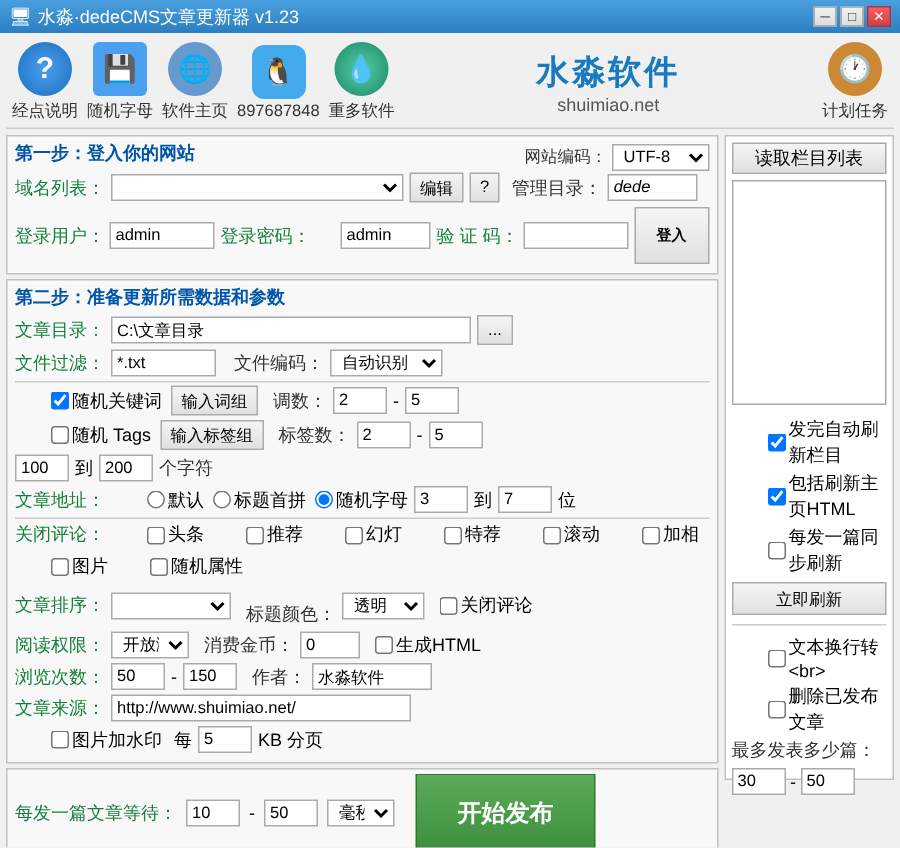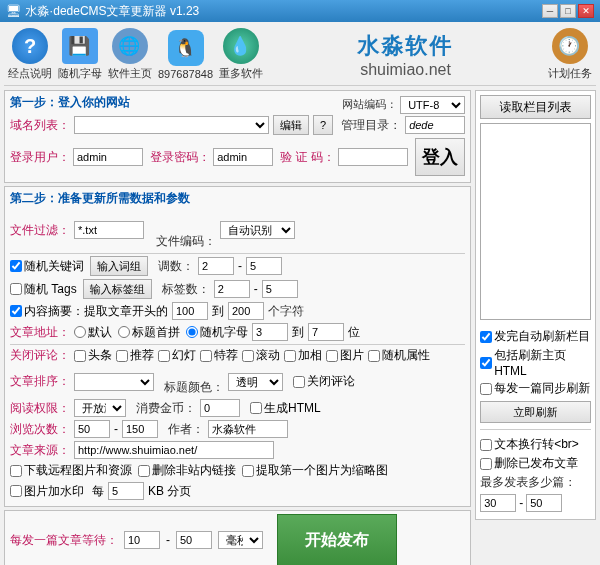--- a/index.html
+++ b/index.html
@@ -46,21 +46,21 @@
       font-size: 12px;
     }
 
     .form-row {
       display: flex;
       align-items: center;
       margin-bottom: 3px;
       gap: 4px;
     }
     .form-label { color: #333; white-space: nowrap; min-width: fit-content; }
-    .form-label.blue { color: #be185d; }
+    .form-label.blue { color: #15803d; }
 
     input[type="text"], select {
       border: 1px solid #aaa;
       background: white;
       padding: 1px 3px;
       height: 18px;
       font-size: 11px;
       outline: none;
     }
 
@@ -86,21 +86,21 @@
       background: linear-gradient(to bottom, #5aaa5a, #3d8f3d);
       color: white;
       border: 1px solid #2a7a2a;
       font-size: 16px;
       font-weight: bold;
       height: 52px;
       width: 120px;
       cursor: pointer;
     }
 
-    .checkbox-label { display: flex; align-items: center; gap: 2px; cursor: pointer; }
+    .checkbox-label { display: flex; align-items: center; gap: 2px; cursor: pointer; margin-left: 24px; }
     input[type="checkbox"] { width: 12px; height: 12px; cursor: pointer; }
     input[type="radio"] { width: 12px; height: 12px; cursor: pointer; }
 
     
     .content-area {
       display: flex;
       gap: 4px;
       height: 430px;
     }
     .left-panel { flex: 1; }
@@ -157,21 +157,21 @@
     <div class="toolbar-item">
       <div class="toolbar-icon" style="background: #44aaee; border-radius:8px; color:white; font-size:18px;">🐧</div>
       <span class="toolbar-label">897687848</span>
     </div>
     <div class="toolbar-item">
       <div class="toolbar-icon" style="background: radial-gradient(#55ccaa, #1a8866); border-radius:50%; color:white; font-size:18px;">💧</div>
       <span class="toolbar-label">重多软件</span>
     </div>
     <div style="flex:1; text-align:center;">
       <div style="font-size:22px; color:#1a7abf; font-weight:bold; letter-spacing:2px;">水淼软件</div>
-      <div style="font-size:16px; color:#555;">shuimiao.net</div>
+      <div style="font-size:12px; color:#555;">shuimiao.net</div>
     </div>
     <div class="toolbar-item">
       <div class="toolbar-icon" style="background:#cc8833; border-radius:50%; color:white; font-size:18px;">🕐</div>
       <span class="toolbar-label">计划任务</span>
     </div>
   </div>
 
   <div class="content-area">
     <div class="left-panel">
 
@@ -191,40 +191,45 @@
           <button class="btn">编辑</button>
           <button class="btn">?</button>
           <span class="form-label" style="margin-left:4px;">管理目录：</span>
           <input type="text" class="admin-input" value="dede" style="width: 60px;">
         </div>
         <div class="form-row" style="justify-content:space-between;">
           <div style="display:flex; align-items:center; gap:3px;">
             <span class="form-label blue">登录用户：</span>
             <input type="text" style="width: 70px;" value="admin">
           </div>
-          <div style="display:flex; align-items:center; gap:3px;">
+          <div style="display:flex; align-items:center; gap:20px;">
             <span class="form-label blue">登录密码：</span>
             <input type="text" style="width: 60px;" value="admin">
           </div>
           <div style="display:flex; align-items:center; gap:3px;">
             <span class="form-label blue">验  证  码：</span>
             <input type="text" style="width: 70px;">
           </div>
-          <button class="btn-login" style="height:38px; width:50px; font-size:18px; font-weight:bold; background:linear-gradient(to bottom,#f5f5f5,#e0e0e0); border:1px solid #aaa; cursor:pointer;">登入</button>
+          <button class="btn-login" style="height:38px; width:50px; font-size:10px; font-weight:bold; background:linear-gradient(to bottom,#f5f5f5,#e0e0e0); border:1px solid #aaa; cursor:pointer;">登入</button>
         </div>
       </div>
 
       <div class="step-section">
         <span class="section-title" style="color:#0055aa; font-weight:bold; display:block; margin-bottom:3px;">第二步：准备更新所需数据和参数</span>
 
+        <div class="form-row">
+          <span class="form-label blue">文章目录：</span>
+          <input type="text" style="width: 240px;" value="C:\文章目录">
+          <button class="btn" style="width:24px;">...</button>
+        </div>
 
         <div class="form-row">
           <span class="form-label blue">文件过滤：</span>
           <input type="text" style="width: 70px;" value="*.txt">
-          <span class="form-label" style="margin-left:8px;margin-top:23px;">文件编码：</span>
+          <span class="form-label" style="margin-left:8px;">文件编码：</span>
           <select style="width:75px; height:18px; font-size:11px;">
             <option>自动识别</option>
           </select>
         </div>
 
         <hr class="divider">
 
         <div class="form-row">
           <label class="checkbox-label">
             <input type="checkbox" checked="" style="">
@@ -243,24 +248,20 @@
             <span>随机 Tags</span>
           </label>
           <button class="btn" style="margin-left:2px;">输入标签组</button>
           <span class="form-label" style="margin-left:6px;">标签数：</span>
           <input type="text" class="num-input" value="2" style="">
           <span>-</span>
           <input type="text" class="num-input" value="5" style="">
         </div>
 
         <div class="form-row">
-          <label class="checkbox-label">
-            <input type="checkbox" checked="" style="">
-            <span>内容摘要：提取文章开头的</span>
-          </label>
           <input type="text" class="num-input" value="100" style="">
           <span>到</span>
           <input type="text" class="num-input" value="200" style="">
           <span class="form-label">个字符</span>
         </div>
 
         <div class="form-row">
           <span class="form-label blue">文章地址：</span>
           <label class="checkbox-label">
             <input type="radio" name="url_type" style="">
@@ -351,34 +352,20 @@
           <input type="text" class="num-input" value="150" style="">
           <span class="form-label" style="margin-left:6px;">作者：</span>
           <input type="text" style="width: 80px;" value="水淼软件">
         </div>
 
         <div class="form-row">
           <span class="form-label blue">文章来源：</span>
           <input type="text" style="width: 200px;" value="http://www.shuimiao.net/">
         </div>
 
-        <div class="form-row" style="flex-wrap:wrap; gap:6px;">
-          <label class="checkbox-label">
-            <input type="checkbox" style="">
-            <span>下载远程图片和资源</span>
-          </label>
-          <label class="checkbox-label">
-            <input type="checkbox" style="">
-            <span>删除非站内链接</span>
-          </label>
-          <label class="checkbox-label">
-            <input type="checkbox" style="">
-            <span>提取第一个图片为缩略图</span>
-          </label>
-        </div>
         <div class="form-row">
           <label class="checkbox-label">
             <input type="checkbox" style="">
             <span>图片加水印</span>
           </label>
           <span style="margin-left:4px;">每</span>
           <input type="text" class="num-input" value="5" style="">
           <span>KB 分页</span>
         </div>
       </div>

